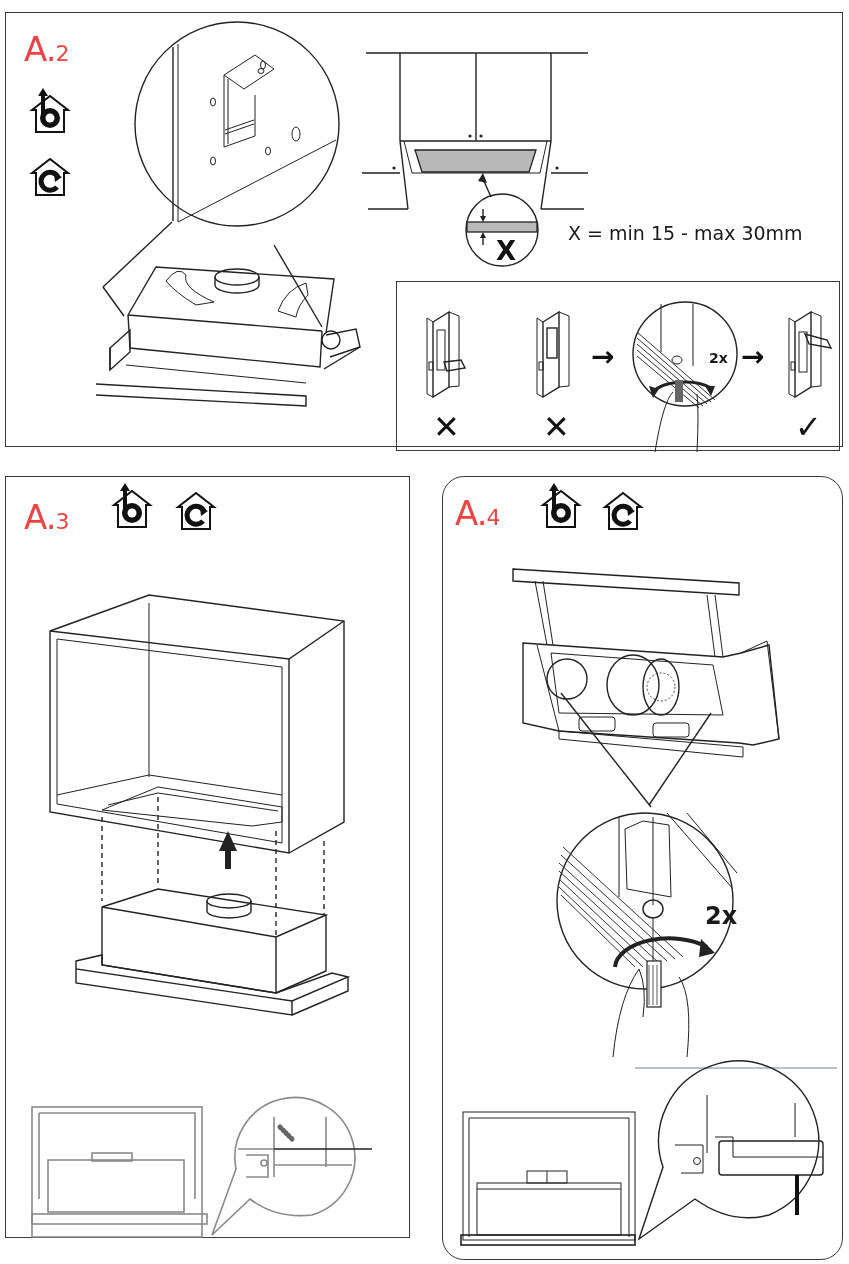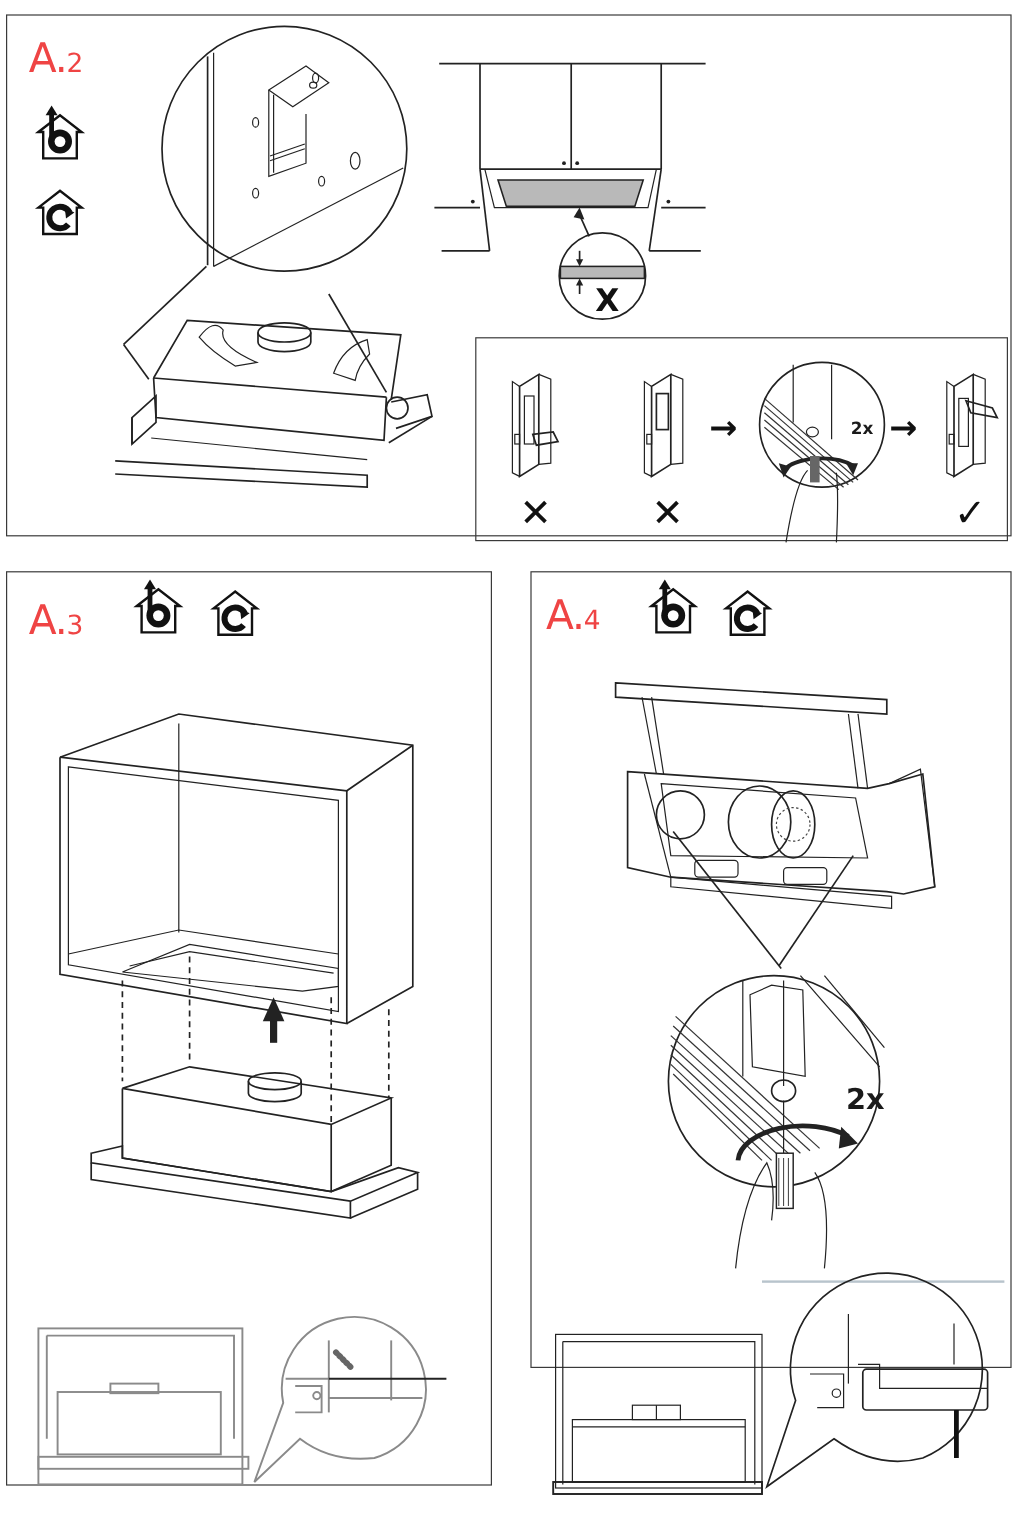--- a/index.html
+++ b/index.html
@@ -1,20 +1,20 @@
 <!DOCTYPE html>
 <html><head>
 <meta charset="utf-8">
 <style>
   html, body { margin:0; padding:0; background:#ffffff; }
   body { width:849px; height:1264px; position:relative; overflow:hidden; font-family:"Liberation Sans", sans-serif; color:#1a1a1a; }
   .panel { position:absolute; border:1.5px solid #3a3a3a; background:#fff; box-sizing:border-box; }
   #panel-a2 { left:5px; top:12px; width:838px; height:435px; }
   #panel-a3 { left:5px; top:476px; width:405px; height:762px; }
-  #panel-a4 { left:442px; top:476px; width:401px; height:664px; }
+  #panel-a4 { left:442px; top:476px; width:401px; height:784px;border-radius:22px; }
   .step-label { position:absolute; font-family:"DejaVu Sans", sans-serif; color:#ef4444; }
   .step-label .big { font-size:34px; letter-spacing:-1px; }
   .step-label .small { font-size:22px; }
   svg { position:absolute; overflow:visible; }
   .ln { stroke:#222; stroke-width:1.4; fill:none; }
   .lnt { stroke:#222; stroke-width:1; fill:none; }
   .lng { stroke:#8a8a8a; stroke-width:1.6; fill:none; }
   .dash { stroke:#222; stroke-width:1.4; fill:none; stroke-dasharray:5 4; }
   .spec-text { position:absolute; font-family:"DejaVu Sans", sans-serif; font-size:19px; color:#1a1a1a; white-space:nowrap; }
   .count-text { font-family:"DejaVu Sans", sans-serif; font-weight:bold; }
@@ -134,20 +134,21 @@
     <line x1="485" y1="184" x2="477" y2="166" class="ln"></line>
     <path d="M472 168 L477 160 L481 170 Z" fill="#222"></path>
     <circle cx="496" cy="217" r="36" class="ln"></circle>
     <rect x="461" y="209" width="70" height="10" fill="#b9b9b9" stroke="#222" stroke-width="1.3"></rect>
     <line x1="477" y1="196" x2="477" y2="206" class="ln"></line>
     <path d="M474 203 L477 209 L480 203 Z" fill="#222"></path>
     <line x1="477" y1="222" x2="477" y2="232" class="ln"></line>
     <path d="M474 225 L477 219 L480 225 Z" fill="#222"></path>
   </svg>
   <div class="mark" style="left:490px;top:223px;font-size:26px;">X</div>
+  <div class="spec-text" style="left:562px;top:209px;">X = min 15 - max 30mm</div>
 
   <div class="subpanel">
     <svg style="left:0;top:0;" width="444" height="170">
       <path d="M36 40 L52 30 L52 105 L36 115 Z" class="ln"></path>
       <path d="M36 40 L30 36 L30 112 L36 115" class="lnt"></path>
       <path d="M52 30 L62 34 L62 104 L52 105" class="lnt"></path>
       <rect x="40" y="48" width="8" height="40" class="lnt"></rect>
       <path d="M47 80 L64 78 L68 86 L50 89 Z" class="ln"></path>
       <rect x="32" y="80" width="4" height="8" class="lnt"></rect>
     </svg>

